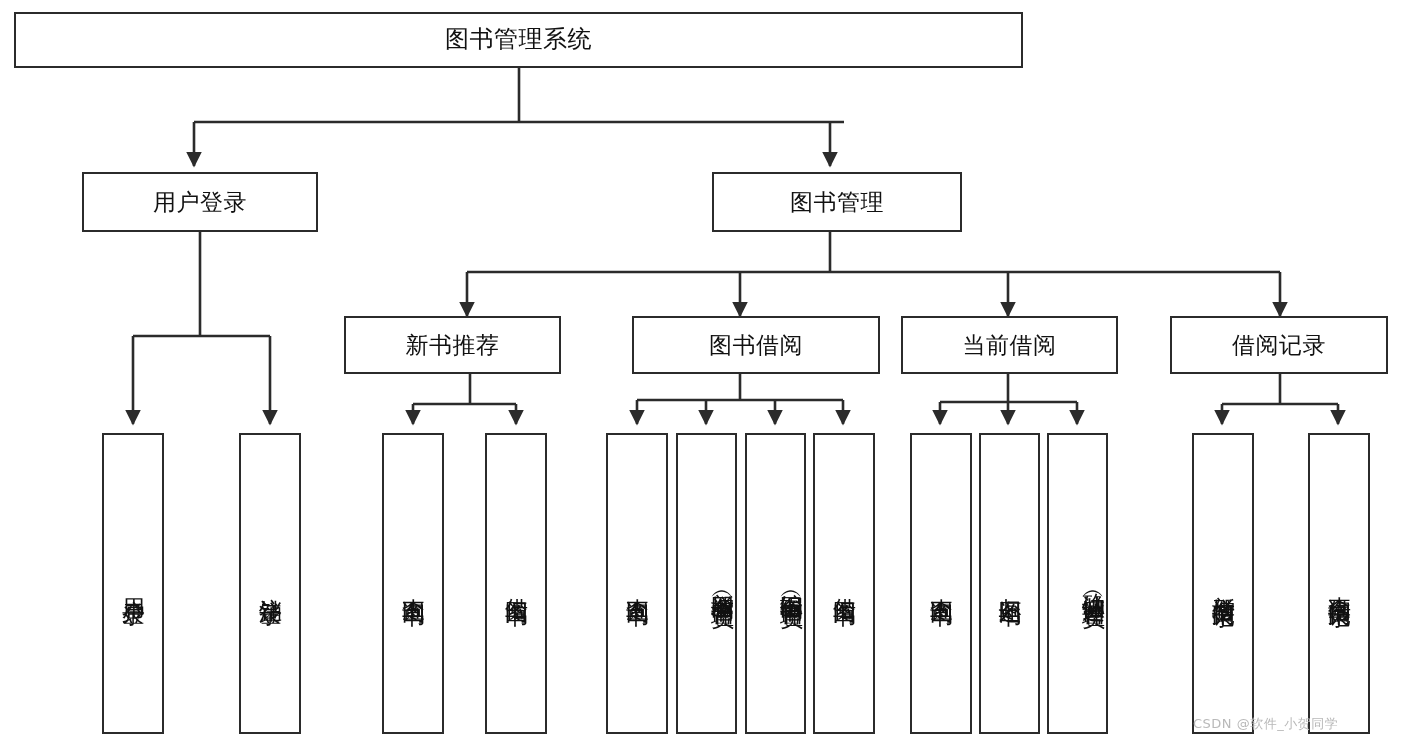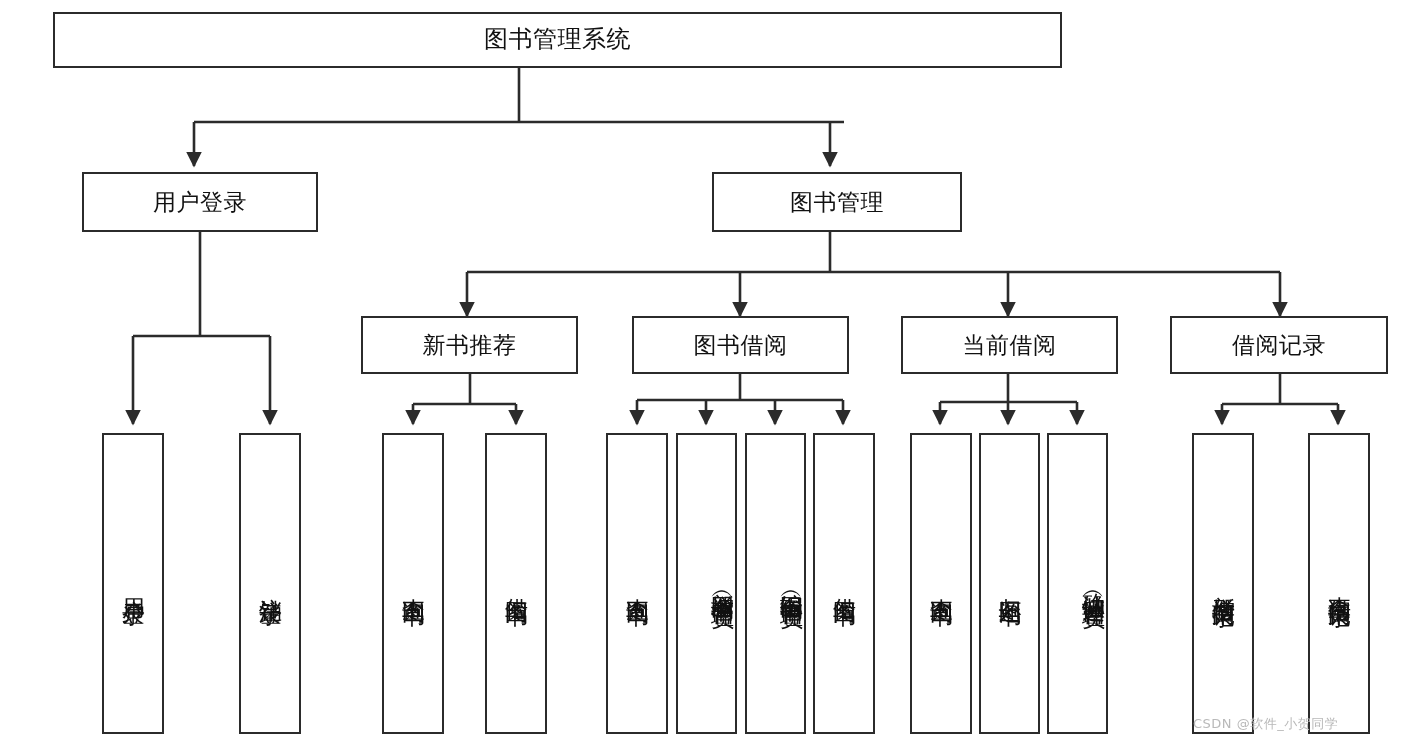--- a/index.html
+++ b/index.html
@@ -37,21 +37,20 @@
     text-align: center;
     color: #111111;
   }
   .node-h {
     font-size: 23px;
     line-height: 1.15;
     letter-spacing: 0.5px;
   }
   .node-title {
     font-size: 24px;
-    margin-left: 39px;
   }
   .node-v {
     writing-mode: vertical-rl;
     text-orientation: upright;
     font-size: 23px;
     line-height: 1.12;
     letter-spacing: 2px;
     padding: 6px 0;
     align-items: flex-start;
     justify-content: center;
@@ -124,23 +123,23 @@
       <path d="M 1338 404 L 1338 424" marker-end="url(#arrow)"></path>
     </g>
   </svg>
 
   <div class="node node-h node-title" style="left:14px; top:12px; width:1009px; height:56px;">图书管理系统</div>
 
   <div class="node node-h" style="left:82px; top:172px; width:236px; height:60px;">用户登录</div>
 
   <div class="node node-h" style="left:712px; top:172px; width:250px; height:60px;">图书管理</div>
 
-  <div class="node node-h" style="left:361px; top:316px; width:217px; height:58px;">新书推荐</div>
+  <div class="node node-h" style="left:344px; top:316px; width:217px; height:58px;">新书推荐</div>
 
-  <div class="node node-h" style="left:632px; top:316px; width:217px; height:58px;">图书借阅</div>
+  <div class="node node-h" style="left:632px; top:316px; width:248px; height:58px;">图书借阅</div>
 
   <div class="node node-h" style="left:901px; top:316px; width:217px; height:58px;">当前借阅</div>
 
   <div class="node node-h" style="left:1170px; top:316px; width:218px; height:58px;">借阅记录</div>
 
   <div class="node node-v v-mid" style="left:102px; top:433px; width:62px; height:301px;">用户登录</div>
 
   <div class="node node-v v-mid" style="left:239px; top:433px; width:62px; height:301px;">注销登录</div>
 
   <div class="node node-v v-mid" style="left:382px; top:433px; width:62px; height:301px;">查询图书</div>

